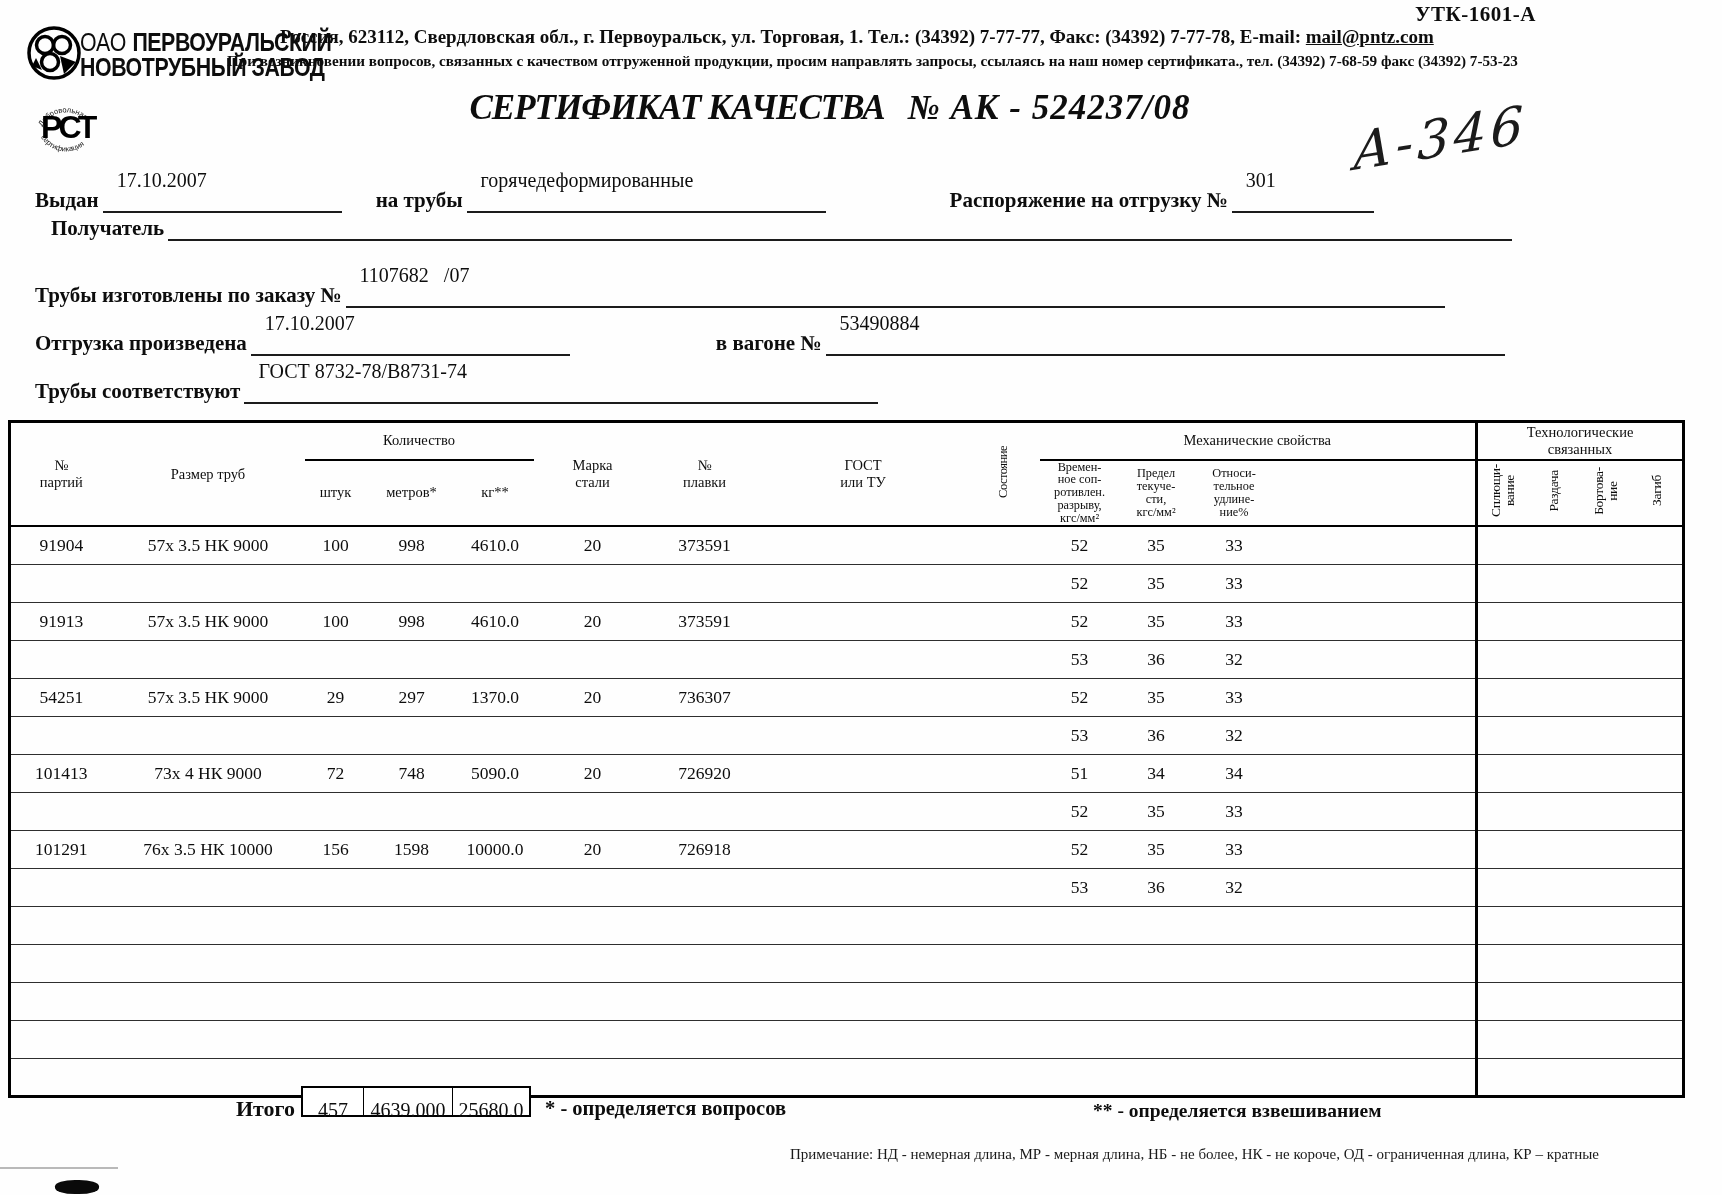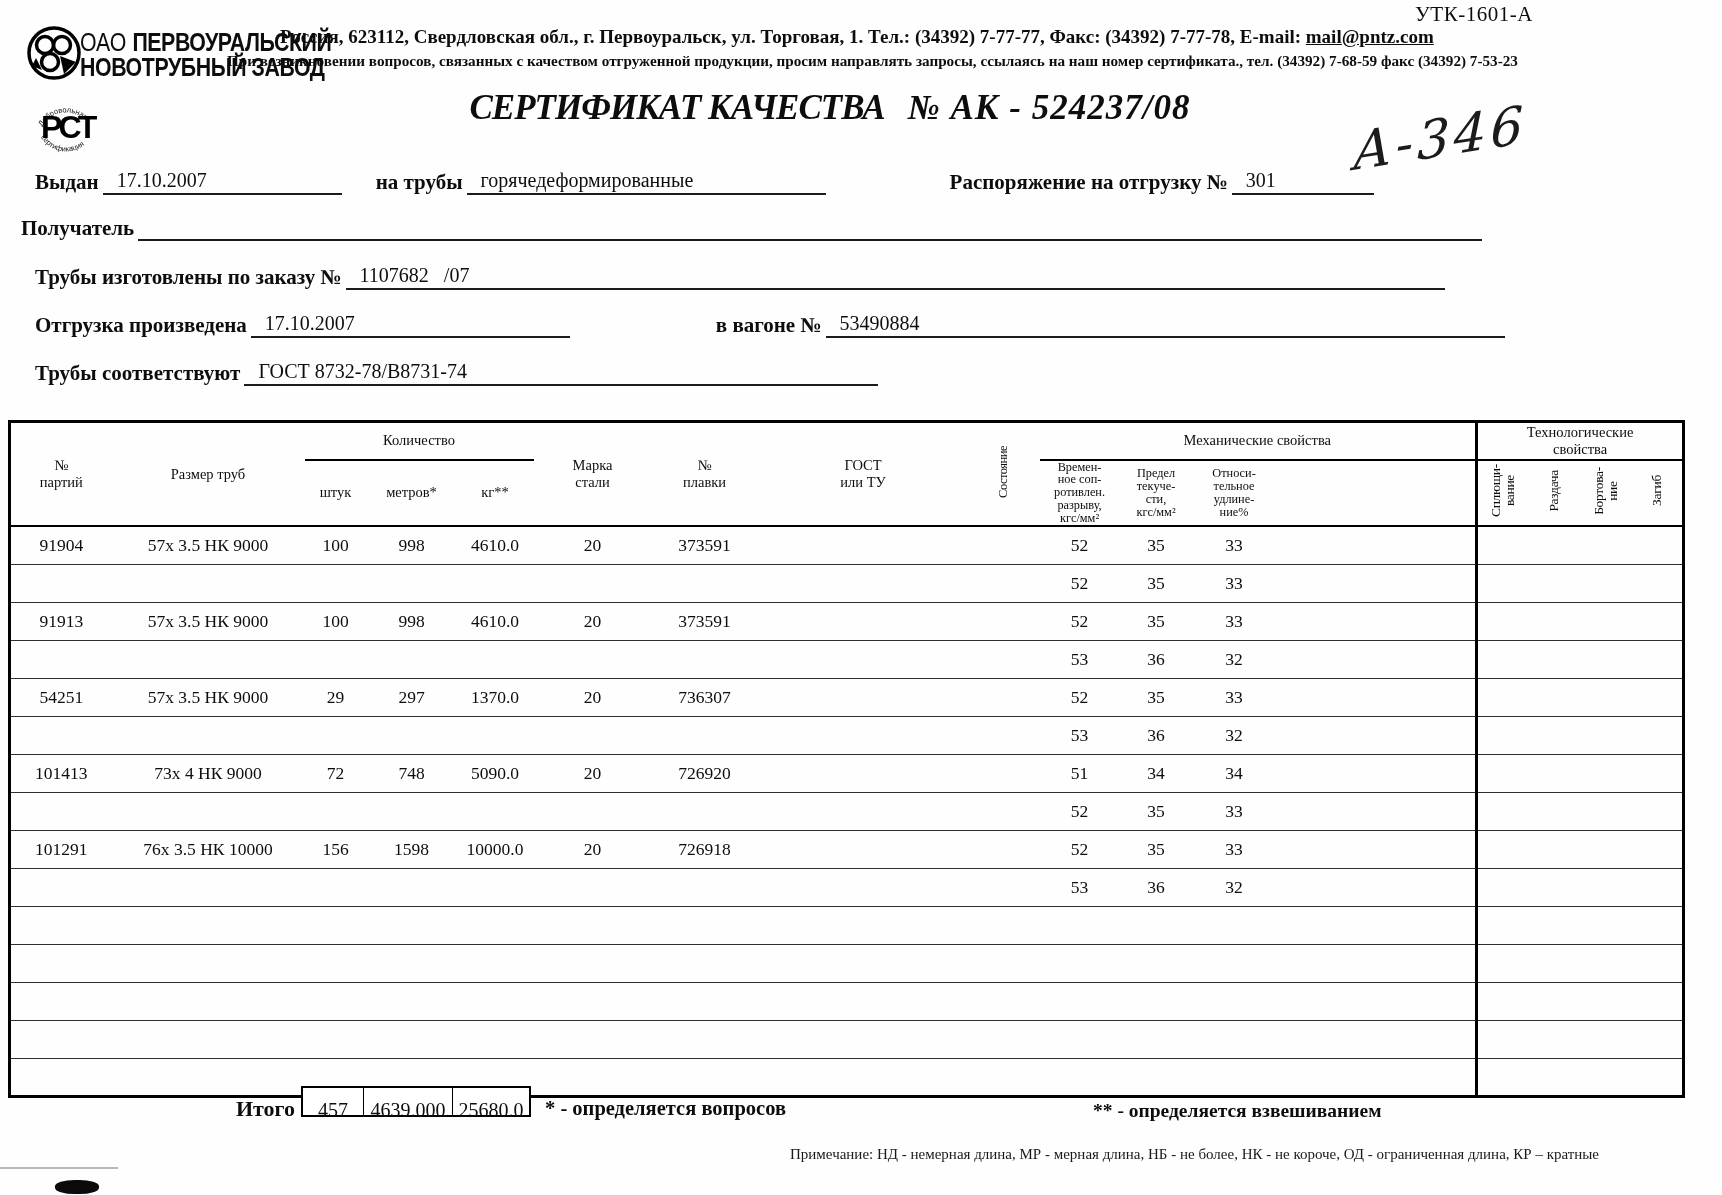--- a/index.html
+++ b/index.html
@@ -8,34 +8,34 @@
 
   
   .logo-svg{position:absolute;left:26px;top:24px;}
   .company{position:absolute;left:80px;top:30px;transform:scaleX(0.82);transform-origin:0 0;
            font-family:"Liberation Sans",sans-serif;font-weight:bold;font-size:26px;line-height:25px;
            white-space:nowrap;letter-spacing:-0.5px;}
   .company .oao{font-weight:normal;letter-spacing:0;}
   .addr1{position:absolute;left:280px;top:26px;font-weight:bold;font-size:19px;white-space:nowrap;}
   .addr1 .email{text-decoration:underline;}
   .addr2{position:absolute;left:227px;top:52px;font-weight:bold;font-size:15.2px;white-space:nowrap;}
-  .formcode{position:absolute;left:1415px;top:2px;font-weight:normal;font-size:21px;letter-spacing:0.5px;}
+  .formcode{position:absolute;left:1415px;top:2px;font-weight:bold;font-size:21px;letter-spacing:0.5px;}
   .rst{position:absolute;left:28px;top:86px;}
   .title{position:absolute;left:100px;top:88px;width:1460px;text-align:center;
          font-size:35px;font-weight:bold;font-style:italic;letter-spacing:-1px;white-space:nowrap;}
   .title .num{letter-spacing:1px;}
   .handwriting{position:absolute;left:1352px;top:108px;font-family:"DejaVu Serif",serif;
          font-style:italic;font-size:52px;transform:rotate(-9deg) skewX(-10deg);color:#1b1b1b;
          letter-spacing:4px;white-space:nowrap;}
 
   
   .fline{position:absolute;white-space:nowrap;}
   .flabel{font-weight:bold;font-size:21px;}
   .fval{display:inline-block;border-bottom:2px solid #1c1c1c;font-size:20px;vertical-align:bottom;
-        padding:0 0 1px 14px;white-space:pre;}
+        padding:0 0 19px 14px;white-space:pre;}
 
   
   table.cert{position:absolute;left:8px;top:420px;border-collapse:collapse;table-layout:fixed;
              width:1674px;border:3px solid #000;}
   .cert th,.cert td{border:0 solid #000;padding:0;overflow:hidden;}
   .cert th{font-weight:normal;font-size:14.5px;text-align:center;vertical-align:middle;white-space:pre-line;line-height:1.15;}
   .cert td{font-size:17.5px;text-align:center;vertical-align:middle;white-space:nowrap;}
   tr.h1{height:38px;} tr.h2{height:62px;}
   .cert tbody tr{height:38px;}
   .cert tbody td{border-top:1.3px solid #2e2e2e;}
@@ -107,21 +107,21 @@
 
   <div class="fline" style="left:35px;top:169px;">
     <span class="flabel">Выдан</span>
     <span class="fval" style="width:225px;">17.10.2007</span>
     <span class="flabel" style="margin-left:30px;">на трубы</span>
     <span class="fval" style="width:345px;">горячедеформированные</span>
     <span class="flabel" style="margin-left:120px;">Распоряжение на отгрузку №</span>
     <span class="fval" style="width:128px;">301</span>
   </div>
 
-  <div class="fline" style="left:21px;top:216px;">
+  <div class="fline" style="left:51px;top:216px;">
     <span class="flabel">Получатель</span>
     <span class="fval" style="width:1330px;"></span>
   </div>
 
   <div class="fline" style="left:35px;top:264px;">
     <span class="flabel">Трубы изготовлены по заказу №</span>
     <span class="fval" style="width:1085px;">1107682   /07</span>
   </div>
 
   <div class="fline" style="left:35px;top:312px;">
@@ -166,21 +166,21 @@
         <th colspan="3" class="group cl25">Количество</th>
         <th rowspan="2" class="rsp cl25">Марка
 стали</th>
         <th rowspan="2" class="rsp cl25">№
 плавки</th>
         <th rowspan="2" class="rsp cl25">ГОСТ
 или ТУ</th>
         <th rowspan="2" class="rsp cl25"><span class="vspan long">Состояние</span></th>
         <th colspan="6" class="group cl25">Механические свойства</th>
         <th colspan="4" class="group cl3">Технологические
-свойства</th>
+связанных</th>
       </tr>
       <tr class="h2">
         <th class="cl25">штук</th>
         <th class="cl15">метров*</th>
         <th class="cl15">кг**</th>
         <th class="small cl25">Времен-
 ное соп-
 ротивлен.
 разрыву,
 кгс/мм²</th>

